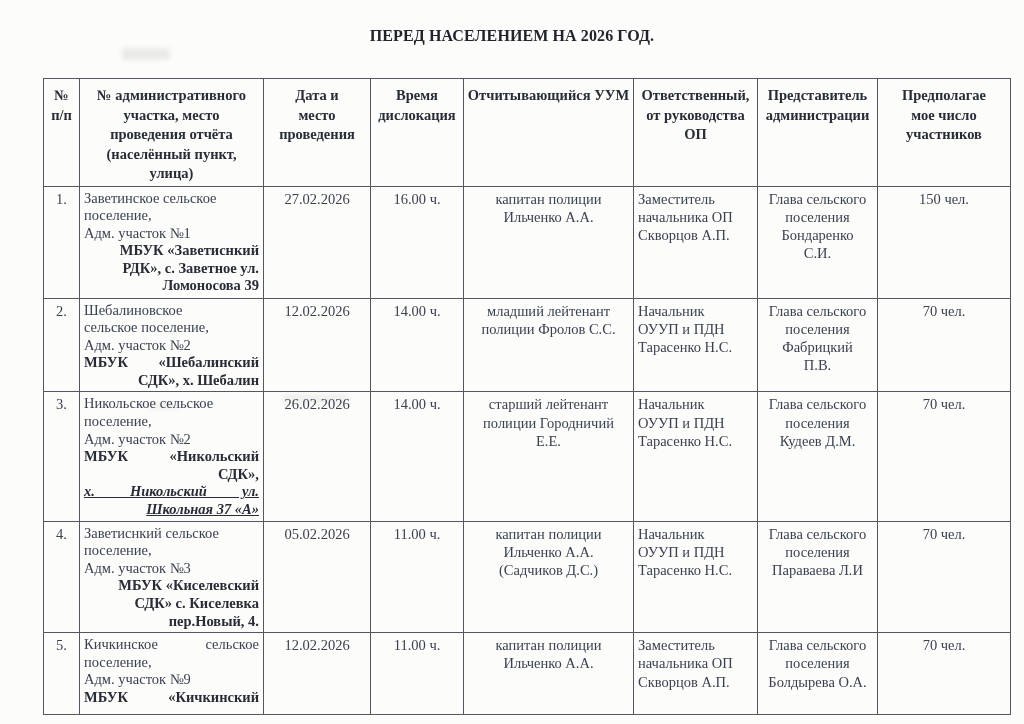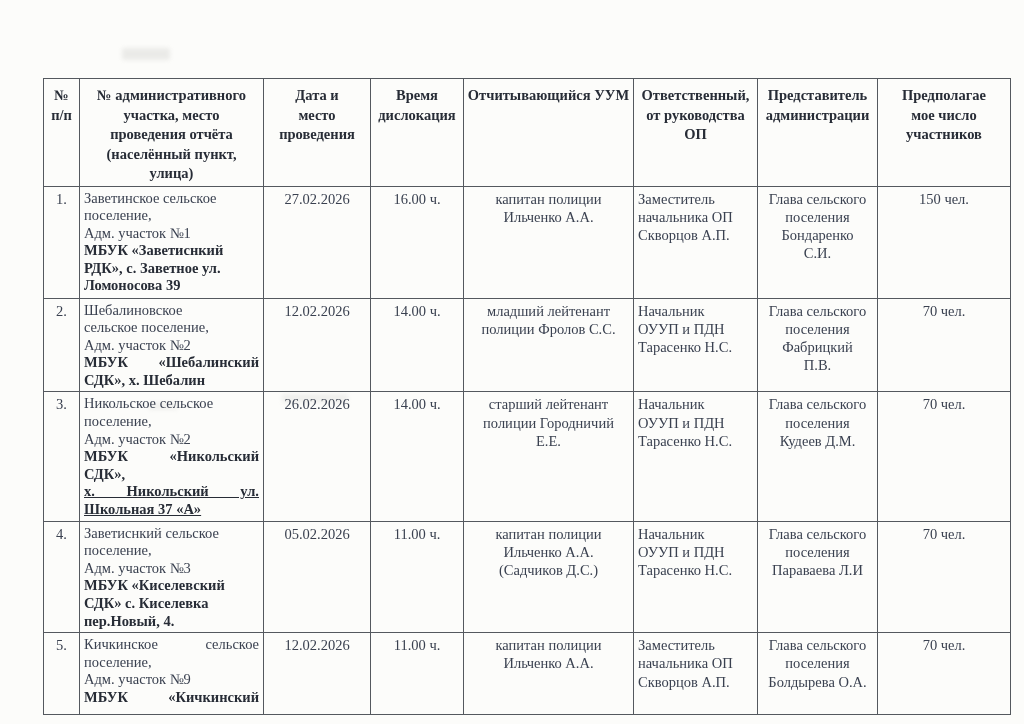--- a/index.html
+++ b/index.html
@@ -52,37 +52,38 @@
   thead tr{height:92px;}
   tbody tr:nth-child(1){height:112px;}
   tbody tr:nth-child(2){height:90px;}
   tbody tr:nth-child(3){height:125px;}
   tbody tr:nth-child(4){height:107px;}
   tbody tr:nth-child(5){height:82px;}
   .sched td{padding:3px 4px 2px 4px;line-height:18.3px;}
   .c-num{text-align:center;padding-left:1px;padding-right:1px;}
   .c-area{padding-left:7px;padding-right:6px;}
   .area-line{line-height:17.6px;}
-  .area-line.b{font-weight:bold;color:var(--bold-text);}
+  .area-line.b{font-weight:bold;color:var(--bold-text);text-align:right;}
   .area-line.j{text-align:justify;text-align-last:justify;}
-  .area-line.u{text-decoration:underline;}
+  .area-line.u{text-decoration:underline;font-style:italic;}
   .c-date,.c-time,.c-officer,.c-rep,.c-part{
     text-align:center;white-space:pre-line;
   }
   .c-resp{text-align:left;white-space:pre-line;padding-left:7px;margin-top:17px;}
 </style>
 </head>
 <body>
 
 <div class="page">
   <div class="artifact" id="a1"></div>
   <div class="artifact" id="a2"></div>
   <div class="artifact" id="a3"></div>
 
   <div class="title">
+    <div>ПЕРЕД НАСЕЛЕНИЕМ НА 2026 ГОД.</div>
   </div>
 
   <table class="sched">
     <colgroup>
       <col style="width:36px">
         <col style="width:184px">
         <col style="width:107px">
       <col style="width:93px">
         <col style="width:170px">
         <col style="width:124px">

